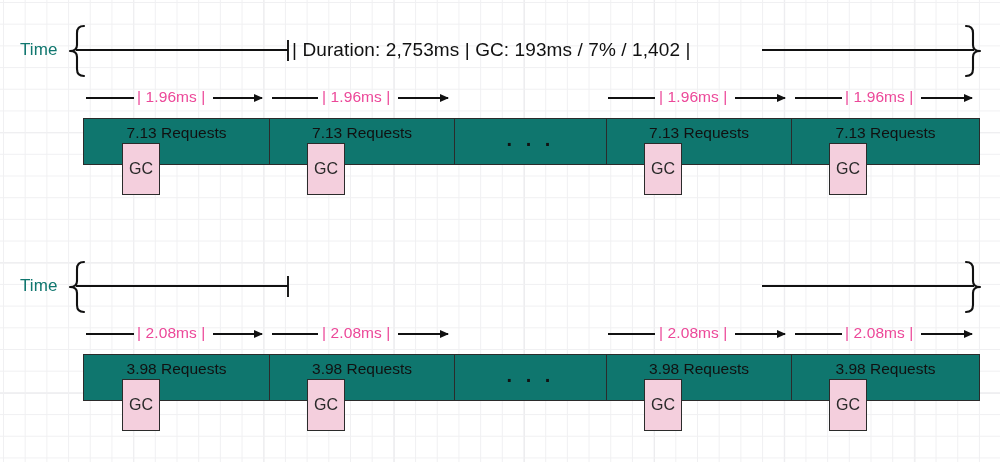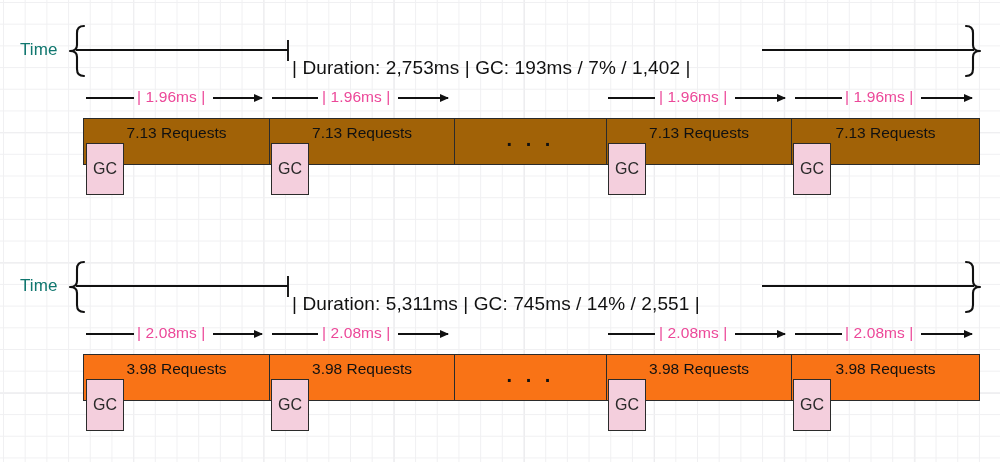--- a/index.html
+++ b/index.html
@@ -36,55 +36,55 @@
     color:#0f766e;
     letter-spacing:0.1px;
     white-space:nowrap;
   }
   .durlabel{
     position:absolute;
     font-size:19px;
     color:#111111;
     white-space:nowrap;
     letter-spacing:0.1px;
-    margin-top:18px;
   }
   .steplabel{
     position:absolute;
     font-size:15.5px;
     color:#ec4899;
     white-space:nowrap;
     letter-spacing:0.1px;
   }
   .seg{
     position:absolute;
     box-sizing:border-box;
     border:1.6px solid #2b2b2b;
     display:flex;
     align-items:flex-start;
     justify-content:center;
     font-size:15.5px;
     color:#111111;
     overflow:hidden;
   }
   .seg span{ margin-top:5px; display:block; }
-  .seg.green{ background:#a16207;text-align:center; }
-  .seg.blue{ background:#f97316; }
+  .seg.green{ background:#0f766e;text-align:center; }
+  .seg.blue{ background:#0f766e; }
   .dots{ letter-spacing:4px; font-size:20px; font-weight:bold; line-height:14px; }
   .gcbox{
     position:absolute;
     box-sizing:border-box;
     background:#f4cfdd;
     border:1.8px solid #2b2b2b;
     display:flex;
     align-items:center;
     justify-content:center;
     font-size:16px;
     color:#2a2a2a;
     z-index:6;
+    margin-left:36px;
   }
 </style>
 </head>
 <body>
 
 <div id="grid"></div>
 
 <div id="stage">
 
   <svg class="layer" xmlns="http://www.w3.org/2000/svg">
@@ -164,21 +164,20 @@
   </div>
   <div class="gcbox" style="left:608px;top:143px;width:38px;height:52px;">
     <span>GC</span>
   </div>
   <div class="gcbox" style="left:793px;top:143px;width:38px;height:52px;">
     <span>GC</span>
   </div>
 
   <div class="timelabel" style="left:20px;top:276px;">Time</div>
 
-  <div class="durlabel" style="left:292px;top:275px;">| Duration: 5,311ms | GC: 745ms / 14% / 2,551 |</div>
 
   <div class="steplabel" style="left:137px;top:324px;">| 2.08ms |</div>
   <div class="steplabel" style="left:322px;top:324px;">| 2.08ms |</div>
   <div class="steplabel" style="left:659px;top:324px;">| 2.08ms |</div>
   <div class="steplabel" style="left:845px;top:324px;">| 2.08ms |</div>
 
   <div class="seg blue" style="left:83px;top:354px;width:187px;height:47px;">
     <span>3.98 Requests</span>
   </div>
   <div class="seg blue" style="left:268.5px;top:354px;width:187px;height:47px;">

